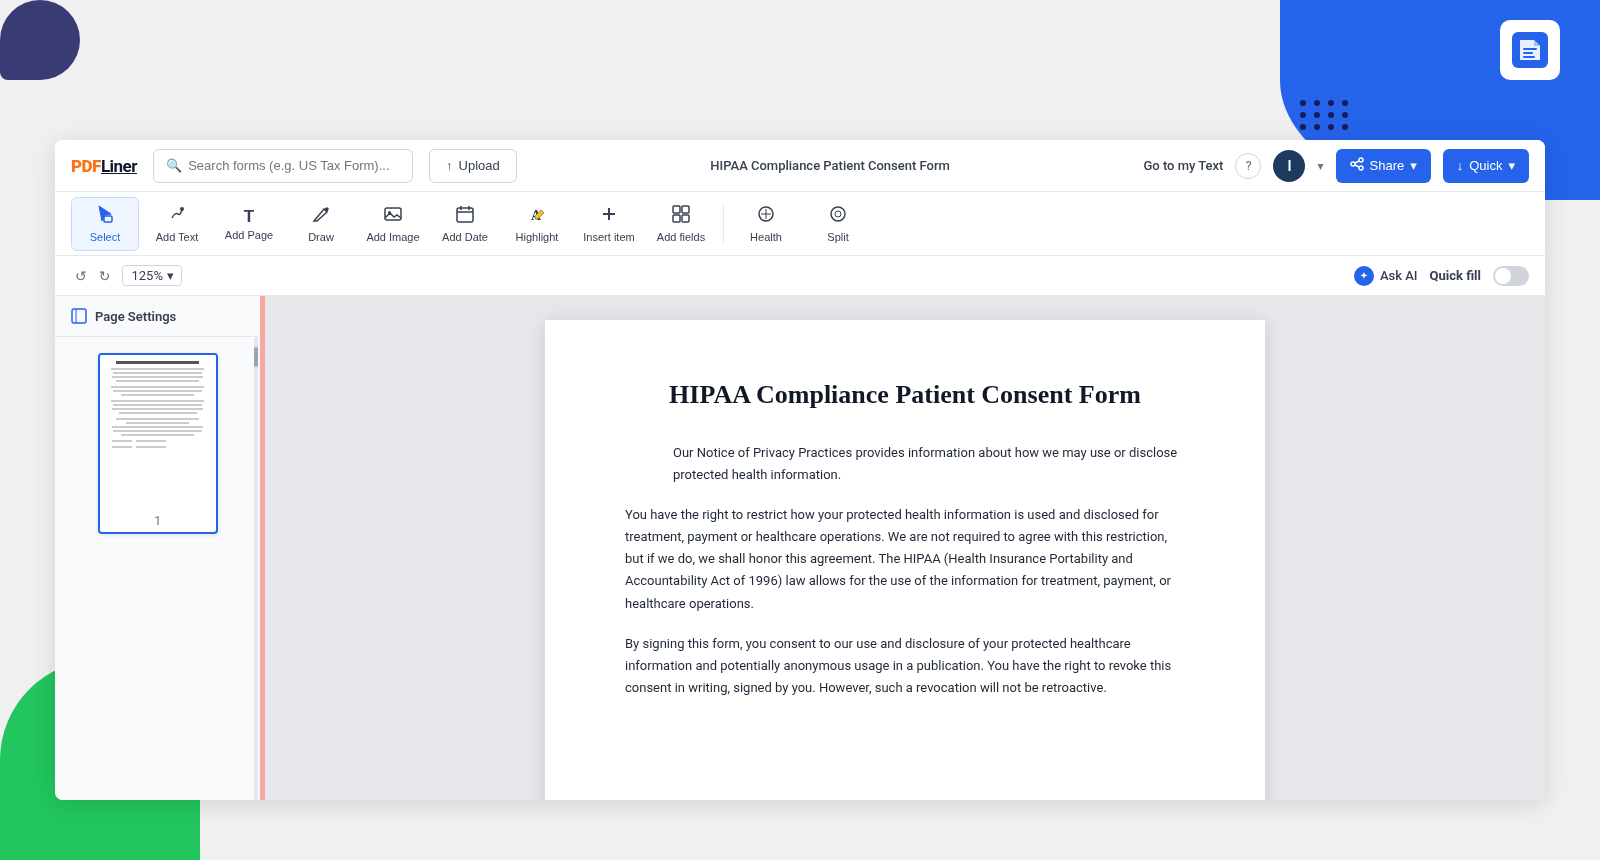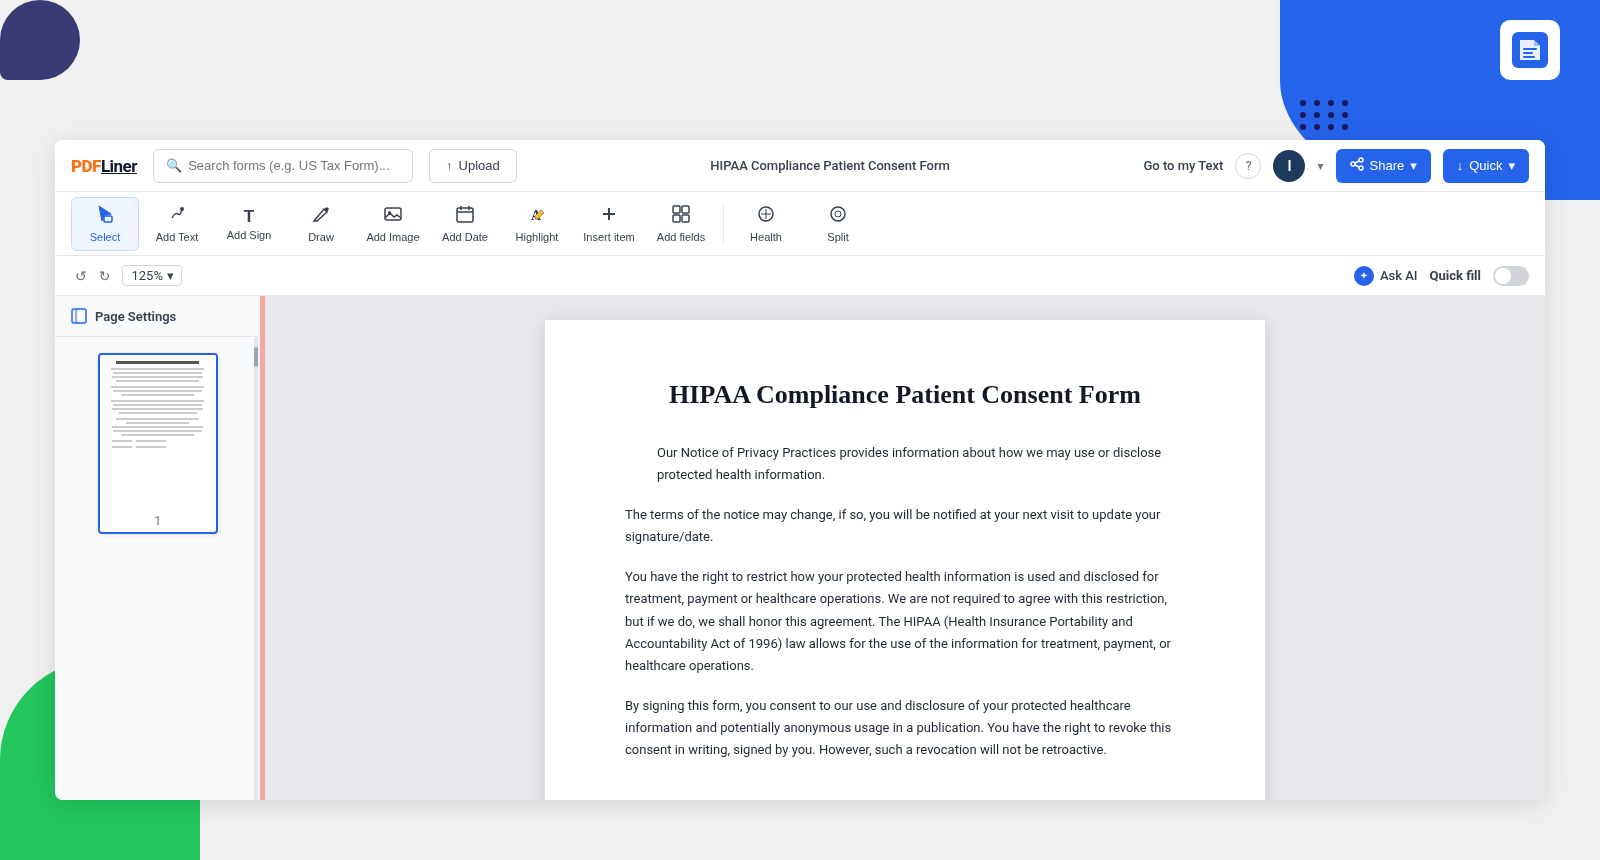--- a/index.html
+++ b/index.html
@@ -417,21 +417,21 @@
       font-family: Georgia, serif;
       color: #111827;
     }
     .pdf-page p {
       font-size: 13px;
       line-height: 1.7;
       color: #1f2937;
       margin-bottom: 18px;
     }
     .pdf-page p.indented {
-      margin-left: 32px;
+      margin-left: 48px;
     }
   </style>
 </head>
 <body>
 
 <div class="blob-top-left"></div>
 <div class="blob-top-right"></div>
 <div class="blob-bottom-left"></div>
 
 <div class="logo-icon">
@@ -532,21 +532,21 @@
         <svg width="20" height="20" viewBox="0 0 20 20" fill="none">
           <path d="M5 14 Q8 8 11 10 Q13 12 15 6" stroke="#374151" stroke-width="1.5" fill="none"></path>
           <circle cx="15" cy="5" r="2" fill="#374151"></circle>
         </svg>
       </span>
       <span class="tool-label">Add Text</span>
     </button>
 
     <button class="tool-btn">
       <span class="tool-icon" style="font-weight:700;font-size:17px;color:#374151;">T</span>
-      <span class="tool-label">Add Sign</span>
+      <span class="tool-label">Add Page</span>
     </button>
 
     <button class="tool-btn">
       <span class="tool-icon">
         <svg width="20" height="20" viewBox="0 0 20 20" fill="none">
           <path d="M3 17 L13 5 L16 8 L6 17z" stroke="#374151" stroke-width="1.5" fill="none"></path>
           <path d="M13 5 L16 3 L18 5 L16 8z" fill="#374151"></path>
         </svg>
       </span>
       <span class="tool-label">Draw</span>
@@ -700,21 +700,20 @@
         </div>
       </div>
     </div>
 
     <div class="pdf-viewer">
       <div class="pdf-page">
         <h1>HIPAA Compliance Patient Consent Form</h1>
 
         <div id="pdf-paragraphs">
             <p class="indented">Our Notice of Privacy Practices provides information about how we may use or disclose protected health information.</p>
-            <p>The terms of the notice may change, if so, you will be notified at your next visit to update your signature/date.</p>
             <p>You have the right to restrict how your protected health information is used and disclosed for treatment, payment or healthcare operations. We are not required to agree with this restriction, but if we do, we shall honor this agreement. The HIPAA (Health Insurance Portability and Accountability Act of 1996) law allows for the use of the information for treatment, payment, or healthcare operations.</p>
             <p>By signing this form, you consent to our use and disclosure of your protected healthcare information and potentially anonymous usage in a publication. You have the right to revoke this consent in writing, signed by you. However, such a revocation will not be retroactive.</p>
           </div>
       </div>
     </div>
 
   </div>
 </div>
 
 </body></html>

